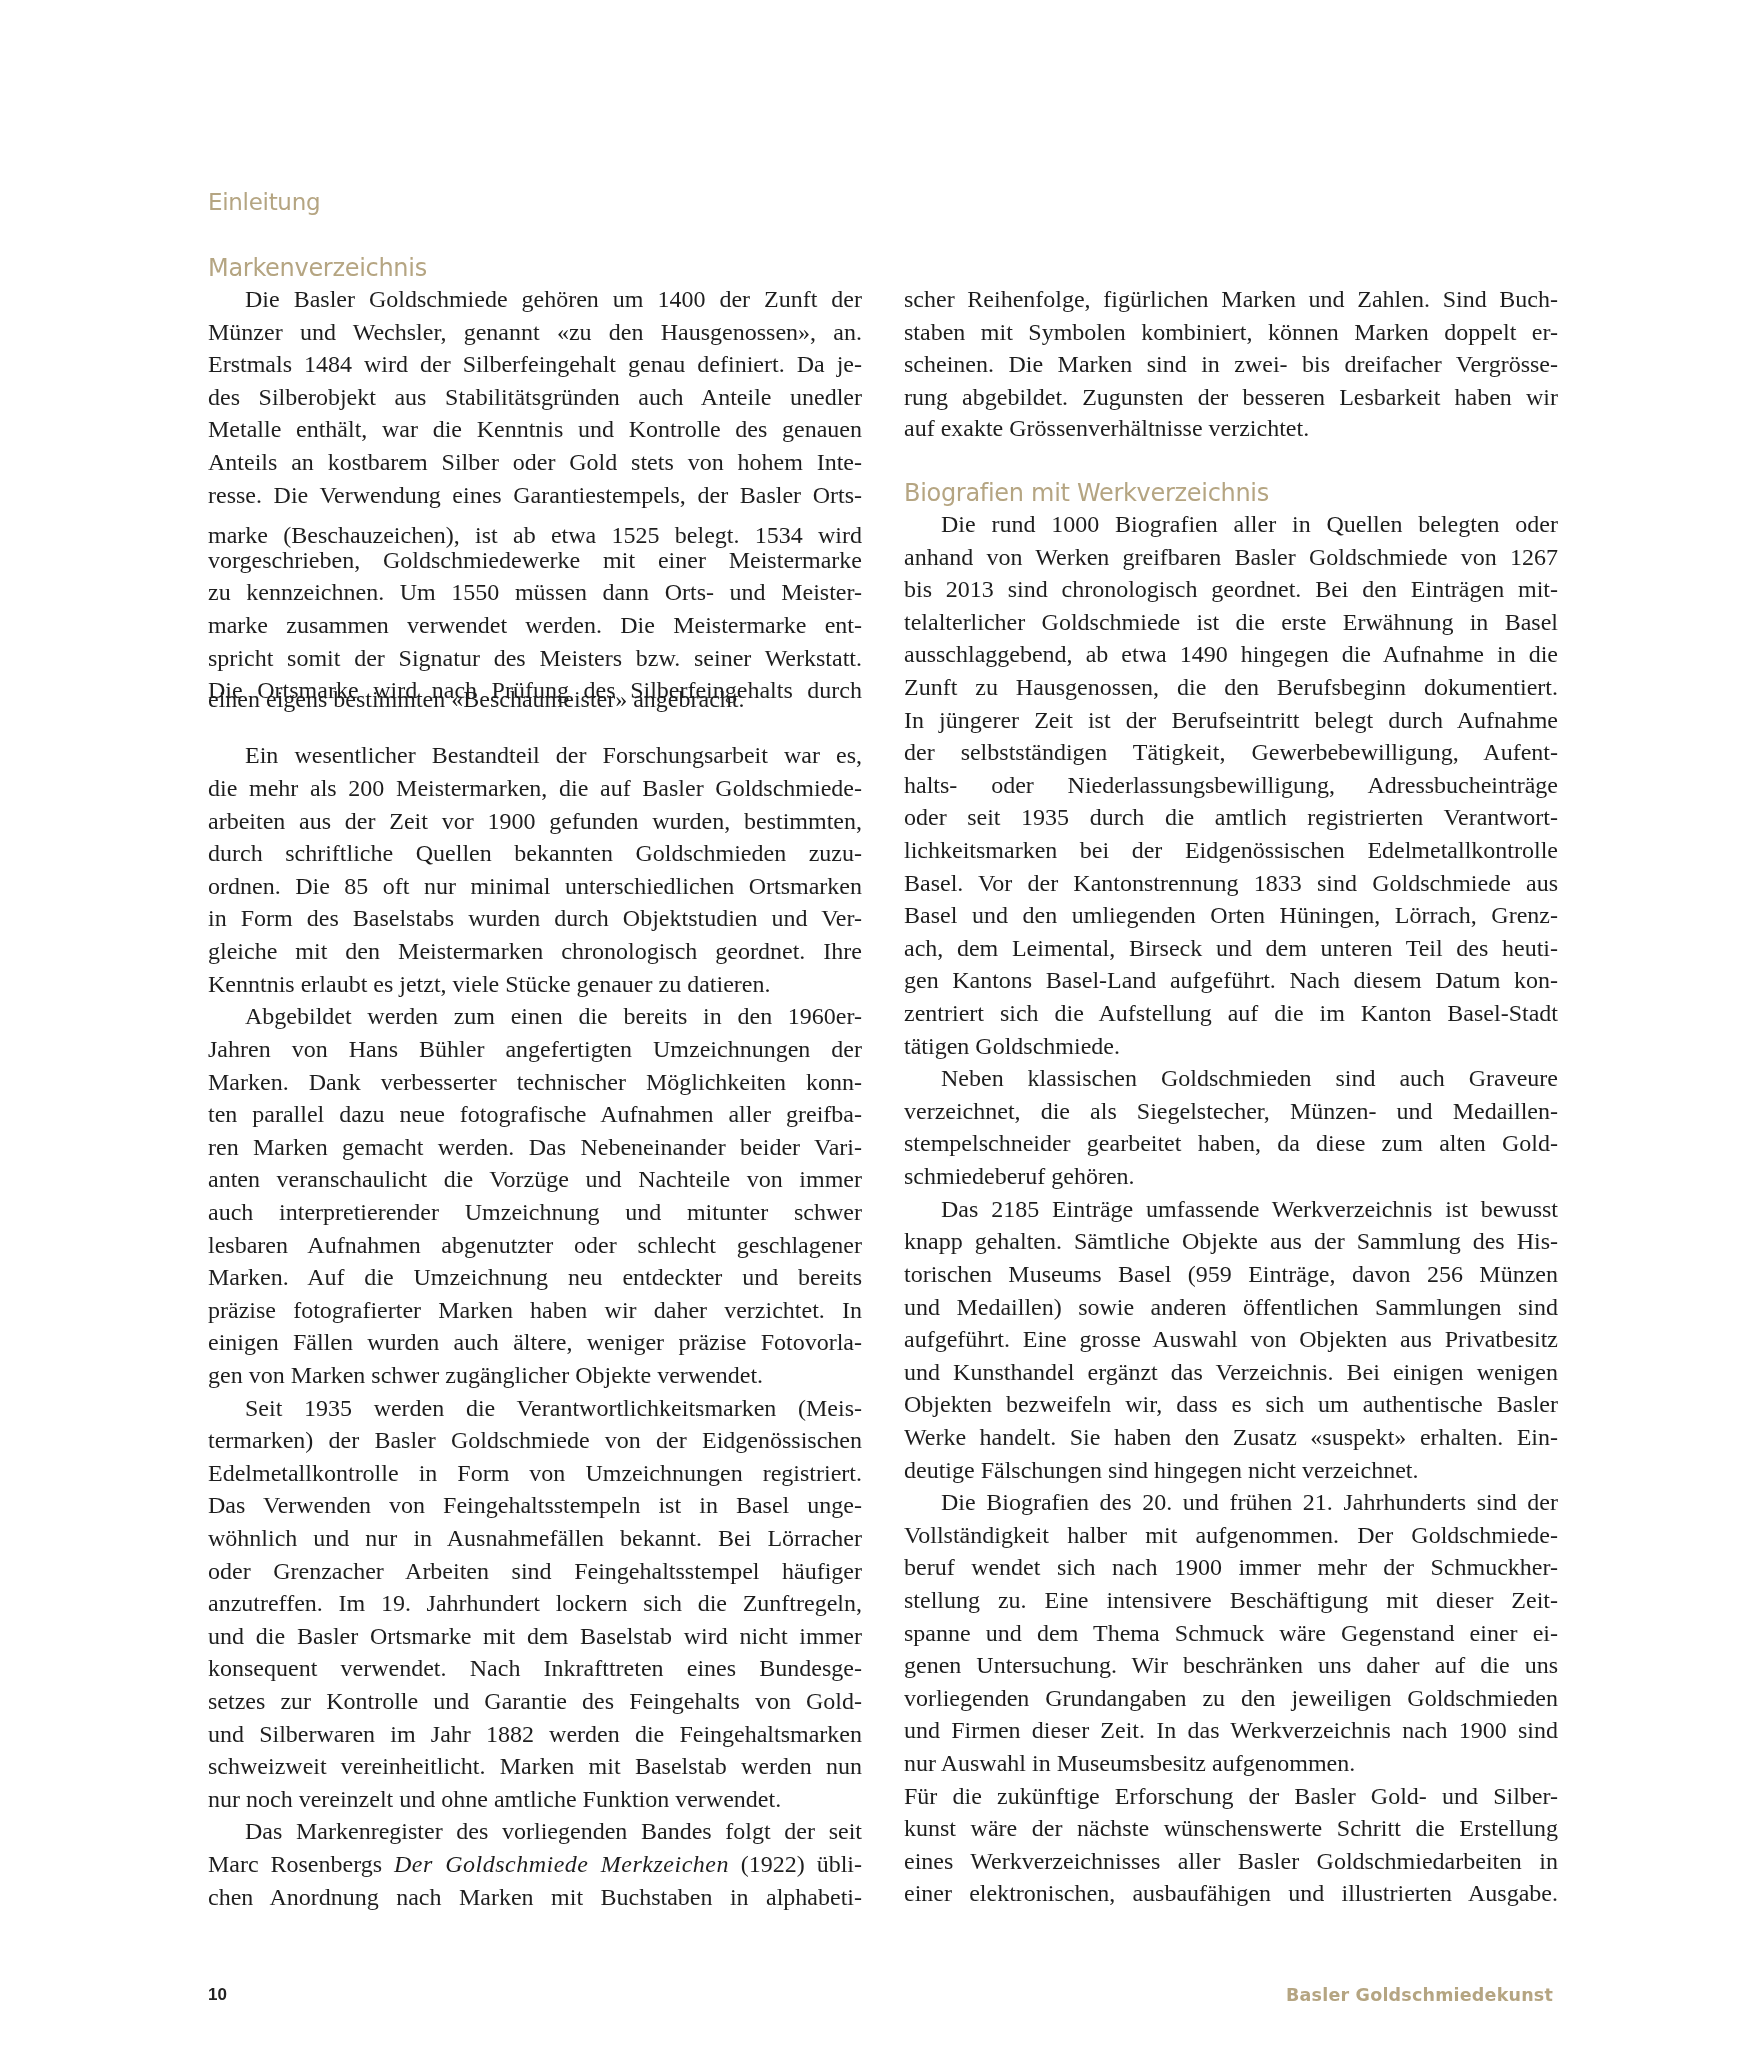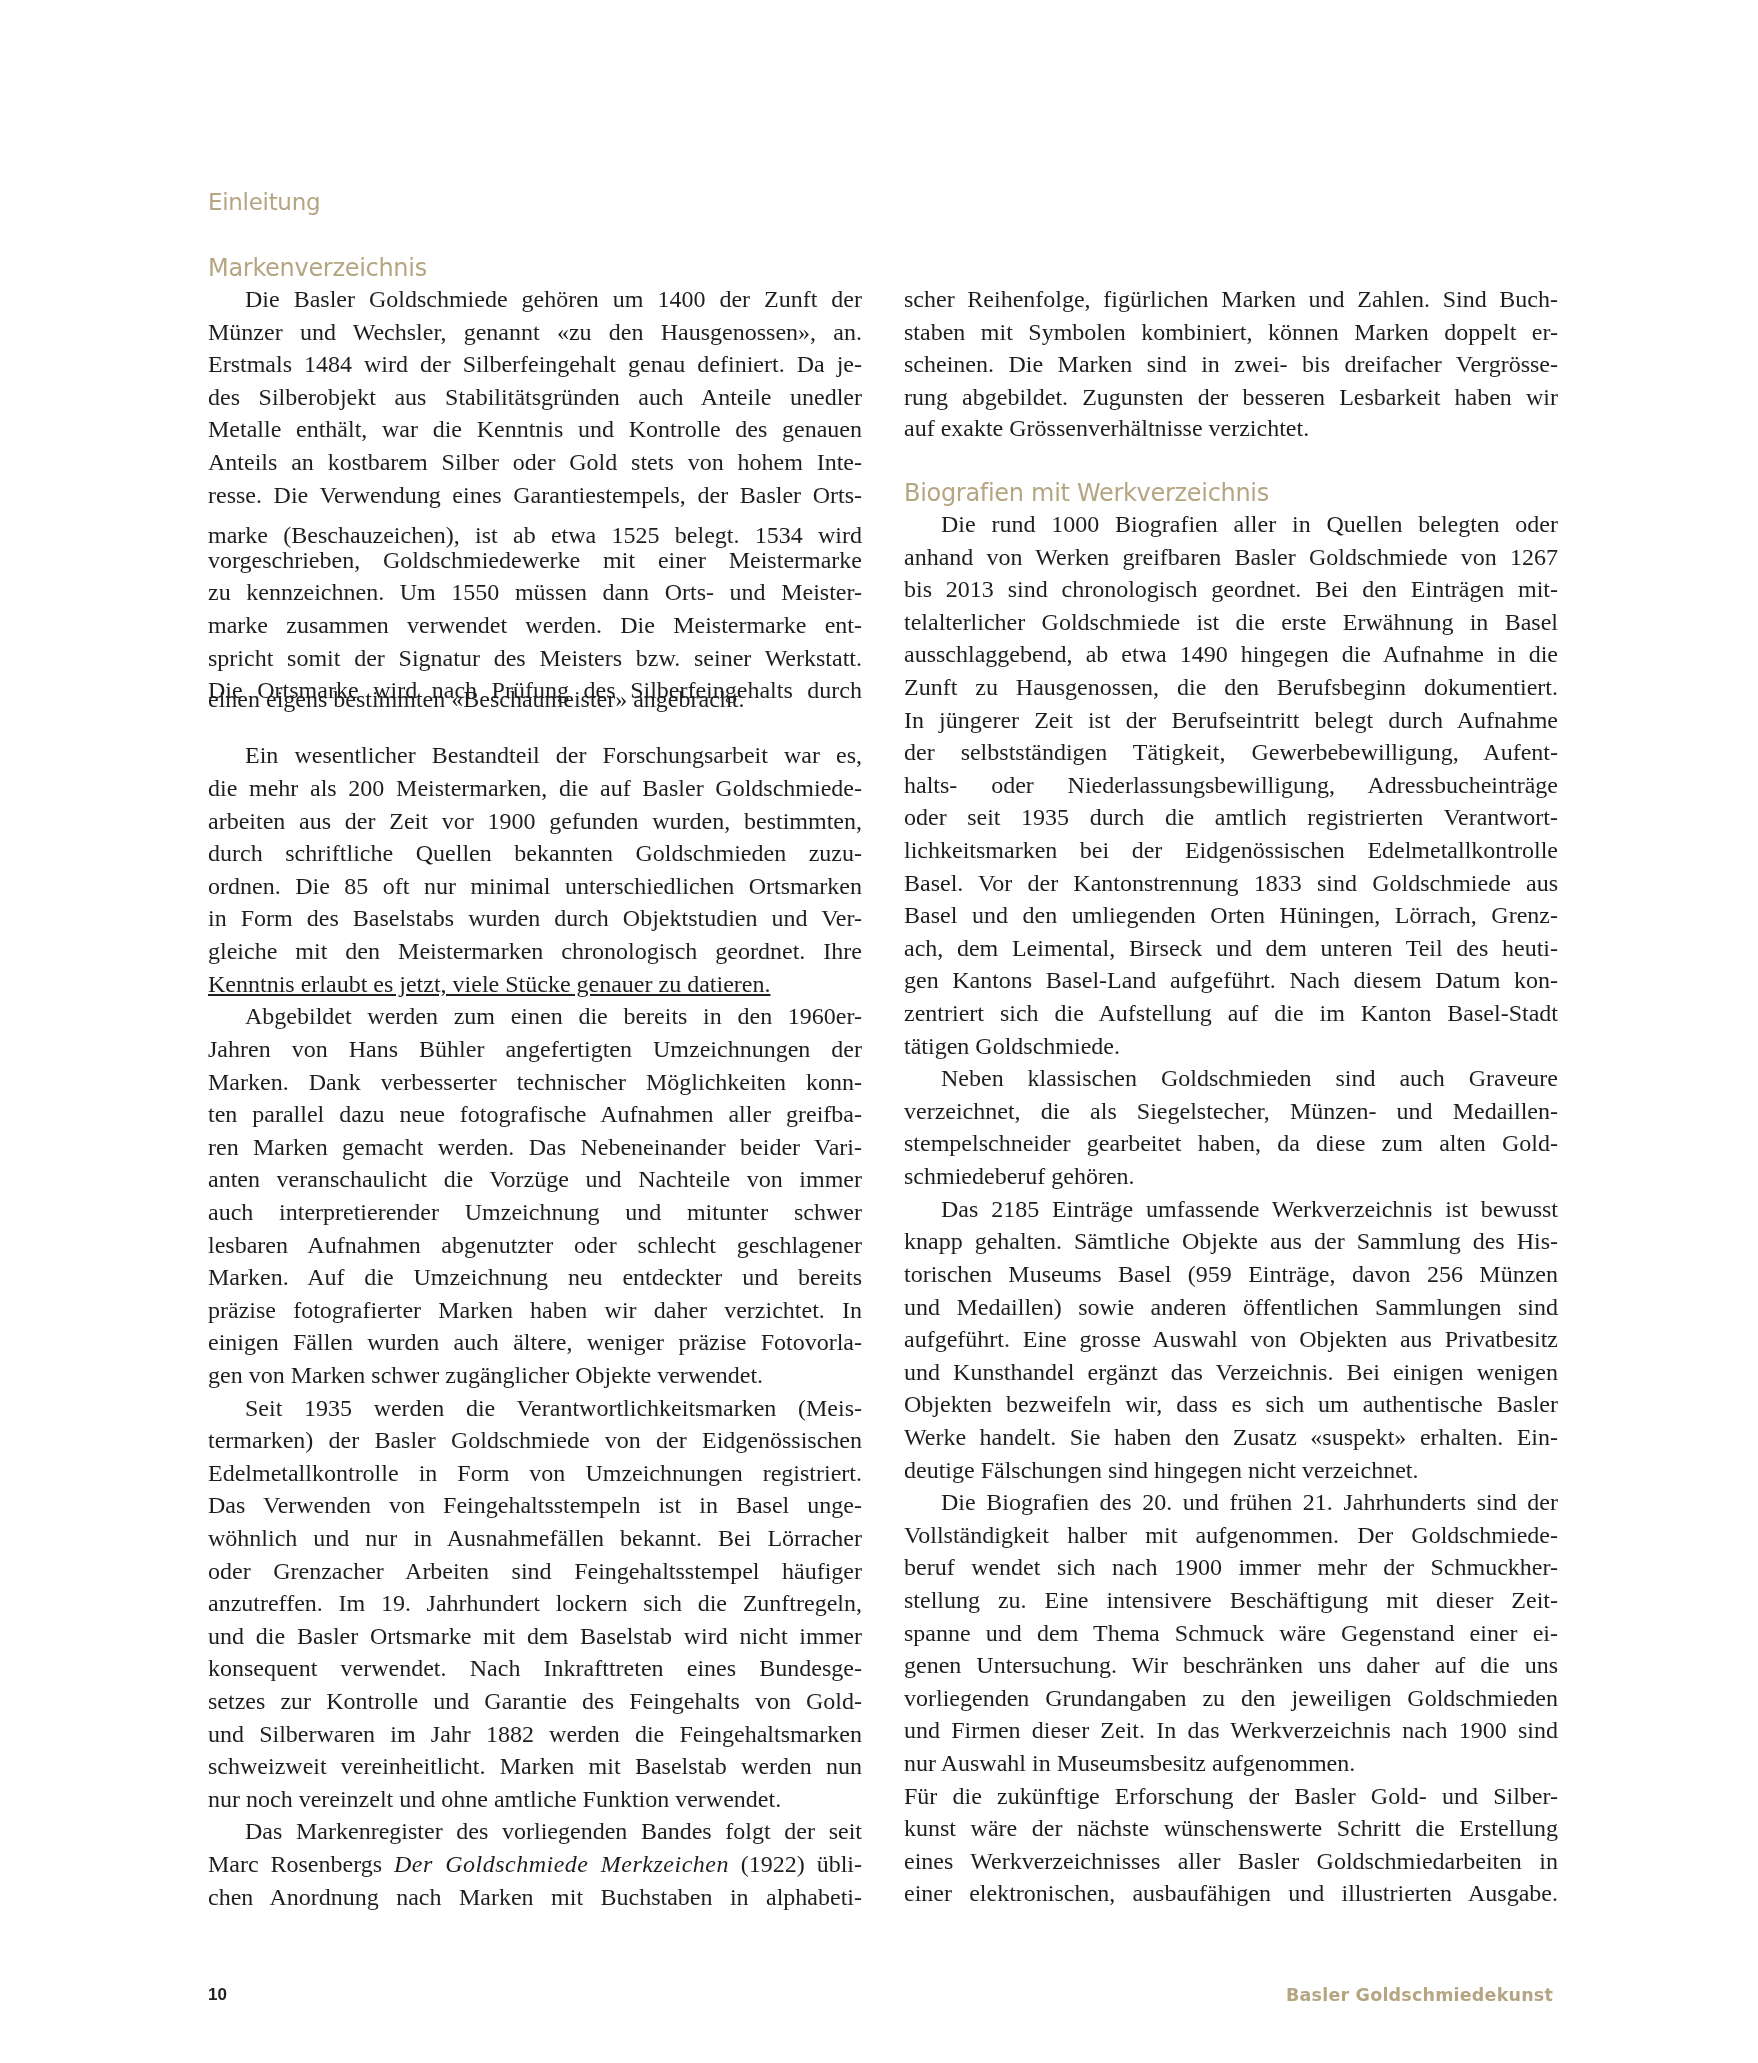--- a/index.html
+++ b/index.html
@@ -52,21 +52,21 @@
       <div class="line" style="top: 359px;">spricht somit der Signatur des Meisters bzw. seiner Werkstatt.</div>
       <div class="line" style="top: 391px;">Die Ortsmarke wird nach Prüfung des Silberfeingehalts durch</div>
       <div class="line last" style="top: 400px;">einen eigens bestimmten «Beschaumeister» angebracht.</div>
       <div class="line indent" style="top: 456px;">Ein wesentlicher Bestandteil der Forschungsarbeit war es,</div>
       <div class="line" style="top: 489px;">die mehr als 200 Meistermarken, die auf Basler Goldschmiede-</div>
       <div class="line" style="top: 522px;">arbeiten aus der Zeit vor 1900 gefunden wurden, bestimmten,</div>
       <div class="line" style="top: 554px;">durch schriftliche Quellen bekannten Goldschmieden zuzu-</div>
       <div class="line" style="top: 587px;">ordnen. Die 85 oft nur minimal unterschiedlichen Ortsmarken</div>
       <div class="line" style="top: 619px;">in Form des Baselstabs wurden durch Objektstudien und Ver-</div>
       <div class="line" style="top: 652px;">gleiche mit den Meistermarken chronologisch geordnet. Ihre</div>
-      <div class="line last" style="top: 685px; text-decoration: underline;">Kenntnis erlaubt es jetzt, viele Stücke genauer zu datieren.</div>
+      <div class="line last" style="top: 685px;">Kenntnis erlaubt es jetzt, viele Stücke genauer zu datieren.</div>
       <div class="line indent" style="top: 717px;">Abgebildet werden zum einen die bereits in den 1960er-</div>
       <div class="line" style="top: 750px;">Jahren von Hans Bühler angefertigten Umzeichnungen der</div>
       <div class="line" style="top: 783px;">Marken. Dank verbesserter technischer Möglichkeiten konn-</div>
       <div class="line" style="top: 815px;">ten parallel dazu neue fotografische Aufnahmen aller greifba-</div>
       <div class="line" style="top: 848px;">ren Marken gemacht werden. Das Nebeneinander beider Vari-</div>
       <div class="line" style="top: 880px;">anten veranschaulicht die Vorzüge und Nachteile von immer</div>
       <div class="line" style="top: 913px;">auch interpretierender Umzeichnung und mitunter schwer</div>
       <div class="line" style="top: 946px;">lesbaren Aufnahmen abgenutzter oder schlecht geschlagener</div>
       <div class="line" style="top: 978px;">Marken. Auf die Umzeichnung neu entdeckter und bereits</div>
       <div class="line" style="top: 1011px;">präzise fotografierter Marken haben wir daher verzichtet. In</div>

